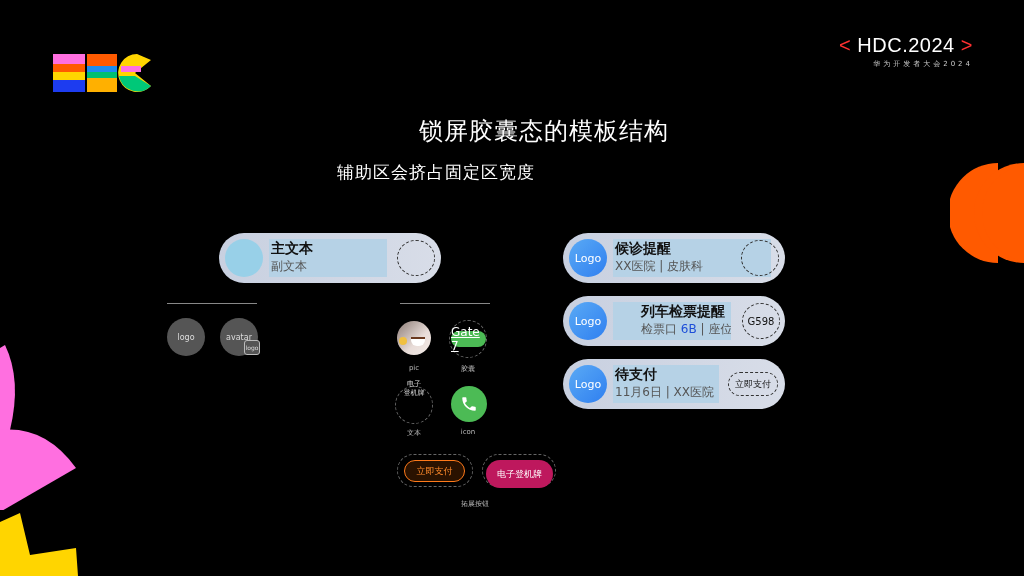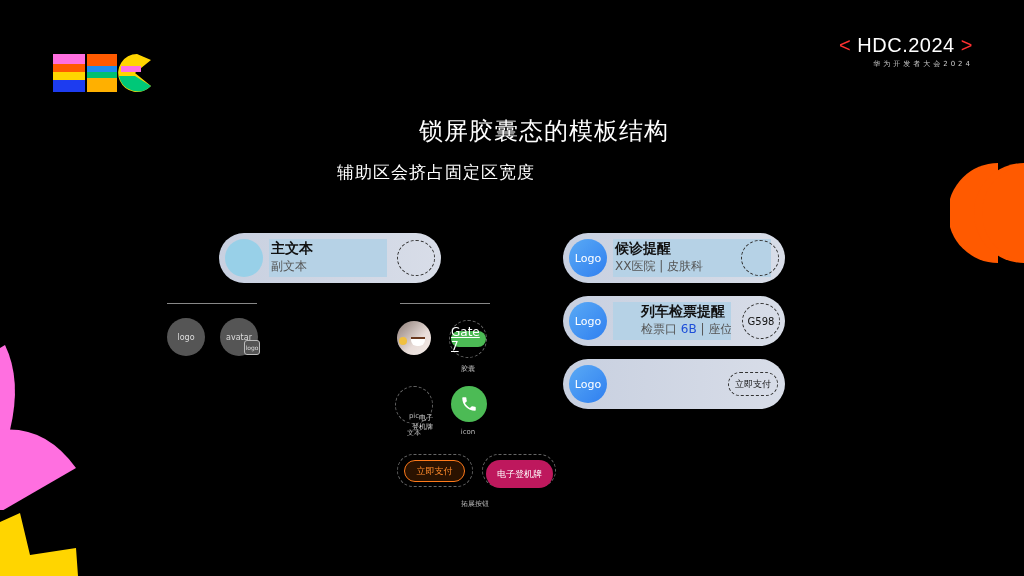--- a/index.html
+++ b/index.html
@@ -98,30 +98,30 @@
     <span>avatar</span>
   </div>
 <div class="small-badge" style="left:244px;top:340px;">logo</div>
 
 <div class="divider-line" style="left:400px;top:303px;width:90px;"></div>
 
 <div style="position:absolute;left:397px;top:321px;width:34px;height:34px;border-radius:50%;background:linear-gradient(135deg,#8a7a74,#e8dcd8 60%,#f4ece8);overflow:hidden;">
   <div style="position:absolute;left:14px;top:16px;width:14px;height:9px;background:#fff;border-radius:0 0 6px 6px;border-top:2px solid #6b3a20;"></div>
   <div style="position:absolute;left:2px;top:16px;width:8px;height:8px;background:#f0c040;border-radius:50%;"></div>
 </div>
-<div class="cap-label" style="left:389px;top:364px;margin-top:48px;">pic</div>
+<div class="cap-label" style="left:389px;top:364px;">pic</div>
 
 <div class="dashed-ring" style="left:449px;top:320px;width:38px;height:38px;"></div>
 <div class="pill" style="left:451px;top:331px;width:35px;height:16px;background:#4cbb55;color:#fff;font-size:12px;text-decoration:underline;">
     <span>Gate 7</span>
   </div>
 <div class="cap-label" style="left:443px;top:364px;font-family:Liberation Mono, monospace;">胶囊</div>
 
 <div class="dashed-ring" style="left:395px;top:386px;width:38px;height:38px;"></div>
-<div style="position:absolute;left:395px;top:414px;width:38px;text-align:right;font-size:7px;line-height:9px;color:#ddd;">
+<div style="position:absolute;left:395px;top:380px;width:38px;text-align:center;font-size:7px;line-height:9px;color:#ddd;">
   <div>电子</div>
   <div>登机牌</div>
 </div>
 <div class="cap-label" style="left:389px;top:428px;">文本</div>
 
 <div style="position:absolute;left:451px;top:386px;width:36px;height:36px;border-radius:50%;background:#4cbb55;display:flex;align-items:center;justify-content:center;">
   <svg width="18" height="18" viewBox="0 0 24 24">
       <path d="M6.6 10.8c1.4 2.8 3.8 5.1 6.6 6.6l2.2-2.2c.3-.3.7-.4 1-.2 1.1.4 2.3.6 3.6.6.6 0 1 .4 1 1V20c0 .6-.4 1-1 1C10.6 21 3 13.4 3 4c0-.6.4-1 1-1h3.5c.6 0 1 .4 1 1 0 1.3.2 2.5.6 3.6.1.3 0 .7-.2 1z" fill="#fff"></path>
     </svg>
 </div>
@@ -150,14 +150,18 @@
   <div class="logo-circle">Logo</div>
   <div class="text-area" style="width:118px;padding-left:28px;">
     <div class="main">列车检票提醒</div>
     <div class="sub"><span>检票口 </span><span class="hl">6B</span><span> | </span><span>座位 </span><span class="hl">03</span></div>
   </div>
   <div class="aux" style="left:179px;">G598</div>
 </div>
 
 <div class="capsule" style="left:563px;top:359px;width:222px;">
   <div class="logo-circle">Logo</div>
+  <div class="text-area" style="width:106px;">
+    <div class="main">待支付</div>
+    <div class="sub"><span>11月6日 </span><span>| XX医院</span></div>
+  </div>
   <div style="position:absolute;left:165px;top:13px;width:50px;height:24px;border:1px dashed #333;border-radius:12px;display:flex;align-items:center;justify-content:center;font-size:9px;color:#111;">立即支付</div>
 </div>
 
 </body></html>

